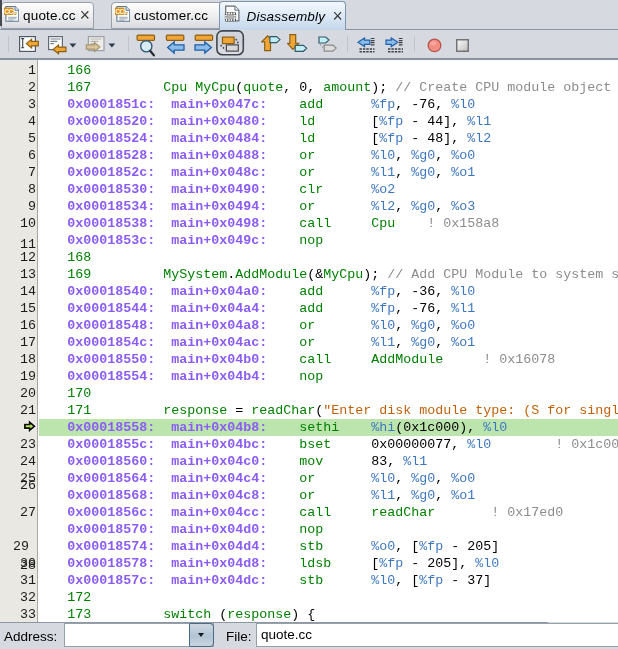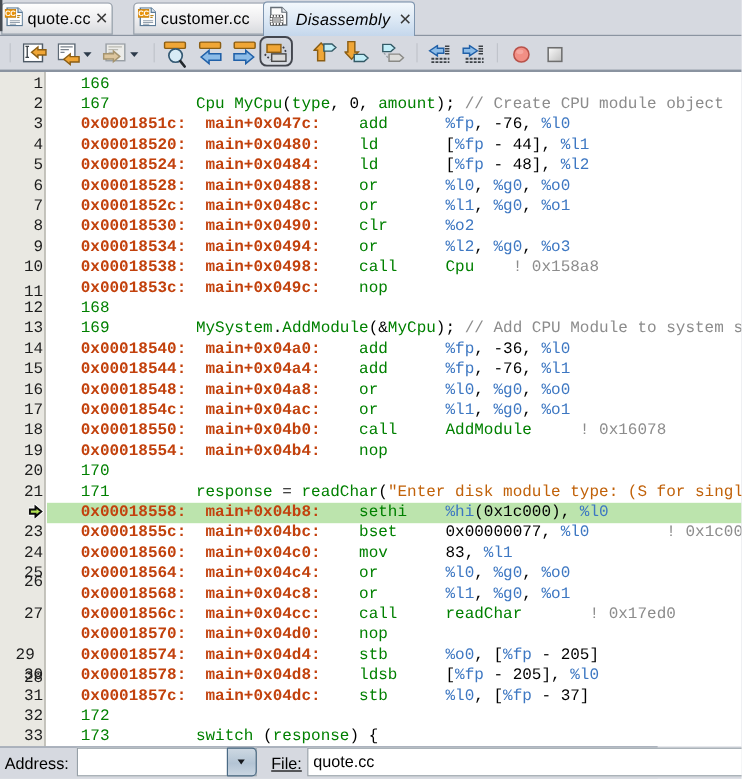--- a/index.html
+++ b/index.html
@@ -24,21 +24,21 @@
   .gutter .num { position:absolute; right:1px; width:30px; text-align:right;
                  font-family:"Liberation Mono",monospace; font-size:13.33px; line-height:17px; color:#1c1c1c; }
   .codearea { position:absolute; left:38.5px; top:0; width:579.5px; height:561.5px; overflow:hidden; }
   .row { position:absolute; left:0; width:600px; height:17px; white-space:pre; padding-left:28.75px;
          font-family:"Liberation Mono",monospace; font-size:13.33px; line-height:17px; color:#000; }
   .hl { position:absolute; left:0; top:359px; width:579.5px; height:17px; background:#bce4ad; }
   .g { color:#008000; }
   .b { color:#3d77c2; }
   .c { color:#8c8c8c; }
   .s { color:#c1620a; }
-  .a { font-weight:bold; color:#c2410c; }
+  .a { font-weight:bold; color:#8b5cf6; }
   .bottombar { position:absolute; left:0; top:621.5px; width:548px; height:27.5px;
                background:#d6d9e0; border-top:1px solid #8e97a4; }
   .bb-lbl { position:absolute; font-size:13.5px; color:#000; top:6px; }
   .combo { position:absolute; left:64px; top:0.7px; width:150px; height:23.6px; background:#fff;
            border:1px solid #97a0a8; }
   .combo .btn { position:absolute; right:-1px; top:-1px; width:25px; height:23.6px;
                 background:linear-gradient(#cdd8e2, #b3c4d4 55%, #c9d5e1); border:1.4px solid #4a6a84; border-radius:1px 4px 4px 1px; }
   .combo .btn:after { content:""; position:absolute; left:8px; top:9px; width:0; height:0;
                 border-left:3.6px solid transparent; border-right:3.6px solid transparent; border-top:4.6px solid #15181c; }
   .field { position:absolute; left:256px; top:0.7px; width:364px; height:23.6px; background:#fff;
@@ -183,21 +183,21 @@
           <stop offset="1" stop-color="#bfbfbf"></stop>
         </linearGradient>
       </defs>
       <rect x="0.75" y="0.75" width="11.5" height="11.5" fill="url(#sq)" stroke="#6e6e6e" stroke-width="1.4"></rect>
     </svg>
   </div>
   <div class="content">
     <div class="codearea">
       <div class="hl"></div>
       <div class="row" style="top:2px;"><span class="g">166</span></div>
-      <div class="row" style="top:19px;"><span class="g">167</span>         <span class="g">Cpu MyCpu</span>(<span class="g">type</span>, 0, <span class="g">amount</span>); <span class="c">// Create CPU module object</span></div>
+      <div class="row" style="top:19px;"><span class="g">167</span>         <span class="g">Cpu MyCpu</span>(<span class="g">quote</span>, 0, <span class="g">amount</span>); <span class="c">// Create CPU module object</span></div>
       <div class="row" style="top:36px;"><span class="a">0x0001851c:  main+0x047c:</span>    <span class="g">add</span>      <span class="b">%fp</span>, -76, <span class="b">%l0</span></div>
       <div class="row" style="top:53px;"><span class="a">0x00018520:  main+0x0480:</span>    <span class="g">ld</span>       [<span class="b">%fp</span> - 44], <span class="b">%l1</span></div>
       <div class="row" style="top:70px;"><span class="a">0x00018524:  main+0x0484:</span>    <span class="g">ld</span>       [<span class="b">%fp</span> - 48], <span class="b">%l2</span></div>
       <div class="row" style="top:87px;"><span class="a">0x00018528:  main+0x0488:</span>    <span class="g">or</span>       <span class="b">%l0</span>, <span class="b">%g0</span>, <span class="b">%o0</span></div>
       <div class="row" style="top:104px;"><span class="a">0x0001852c:  main+0x048c:</span>    <span class="g">or</span>       <span class="b">%l1</span>, <span class="b">%g0</span>, <span class="b">%o1</span></div>
       <div class="row" style="top:121px;"><span class="a">0x00018530:  main+0x0490:</span>    <span class="g">clr</span>      <span class="b">%o2</span></div>
       <div class="row" style="top:138px;"><span class="a">0x00018534:  main+0x0494:</span>    <span class="g">or</span>       <span class="b">%l2</span>, <span class="b">%g0</span>, <span class="b">%o3</span></div>
       <div class="row" style="top:155px;"><span class="a">0x00018538:  main+0x0498:</span>    <span class="g">call</span>     <span class="g">Cpu</span>    <span class="c">! 0x158a8</span></div>
       <div class="row" style="top:172px;"><span class="a">0x0001853c:  main+0x049c:</span>    <span class="g">nop</span></div>
       <div class="row" style="top:189px;"><span class="g">168</span></div>
@@ -260,15 +260,15 @@
         <path d="M0.9 4.5 H5.6 V2.2 L10.4 6.3 L5.6 10.4 V8.1 H0.9 Z" fill="#b4e455" stroke="#ffffff" stroke-width="3.2"></path>
         <path d="M0.9 4.5 H5.6 V2.2 L10.4 6.3 L5.6 10.4 V8.1 H0.9 Z" fill="#b4e455" stroke="#0d0d0d" stroke-width="1.7"></path>
       </svg>
     </div>
   </div>
   <div class="bottombar">
     <div class="bb-lbl" style="left:4px;">Address:</div>
     <div class="combo">
       <div class="btn"></div>
     </div>
-    <div class="bb-lbl" style="left:226px;text-decoration:underline;">File:</div>
+    <div class="bb-lbl" style="left:226px;">File:</div>
     <div class="field">quote.cc</div>
   </div>
 
 </body></html>

